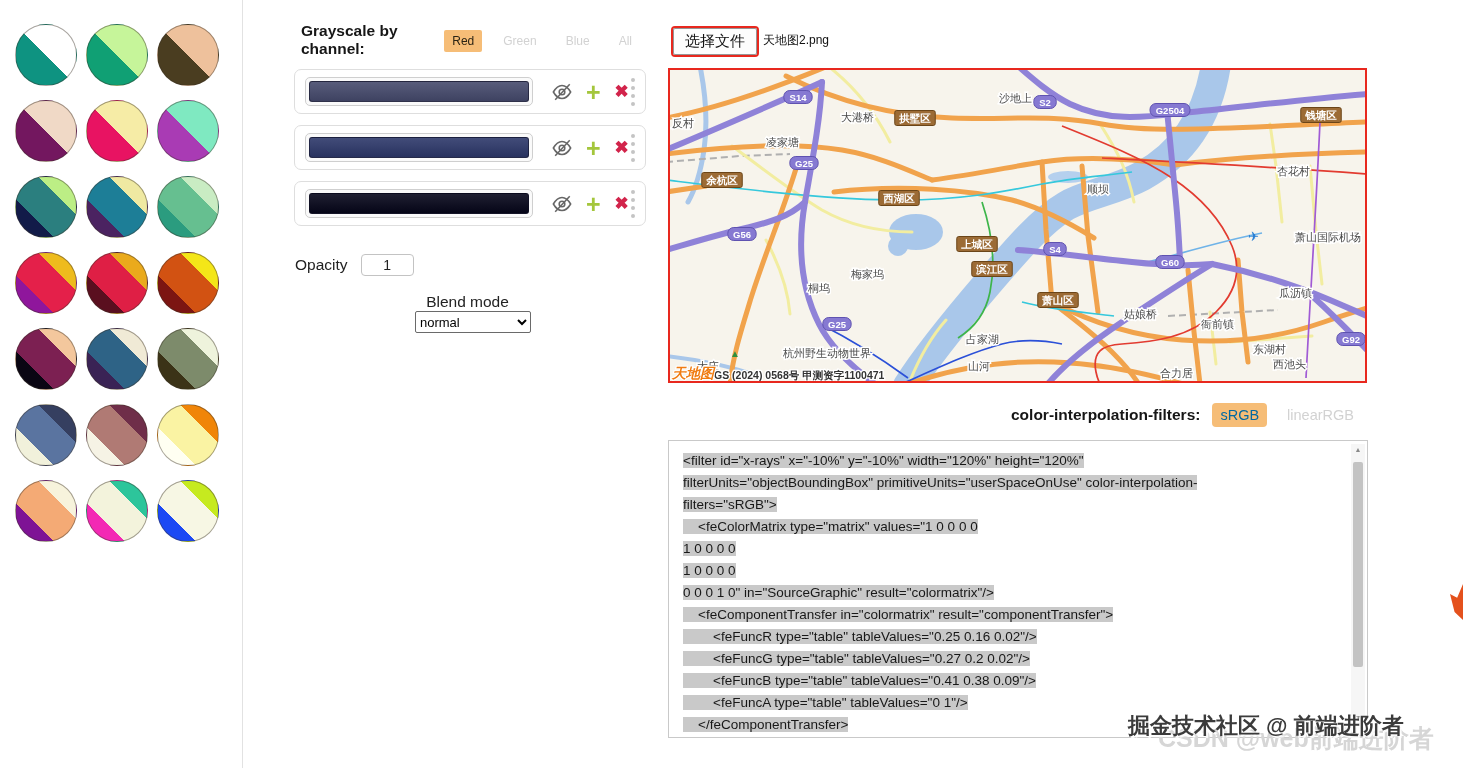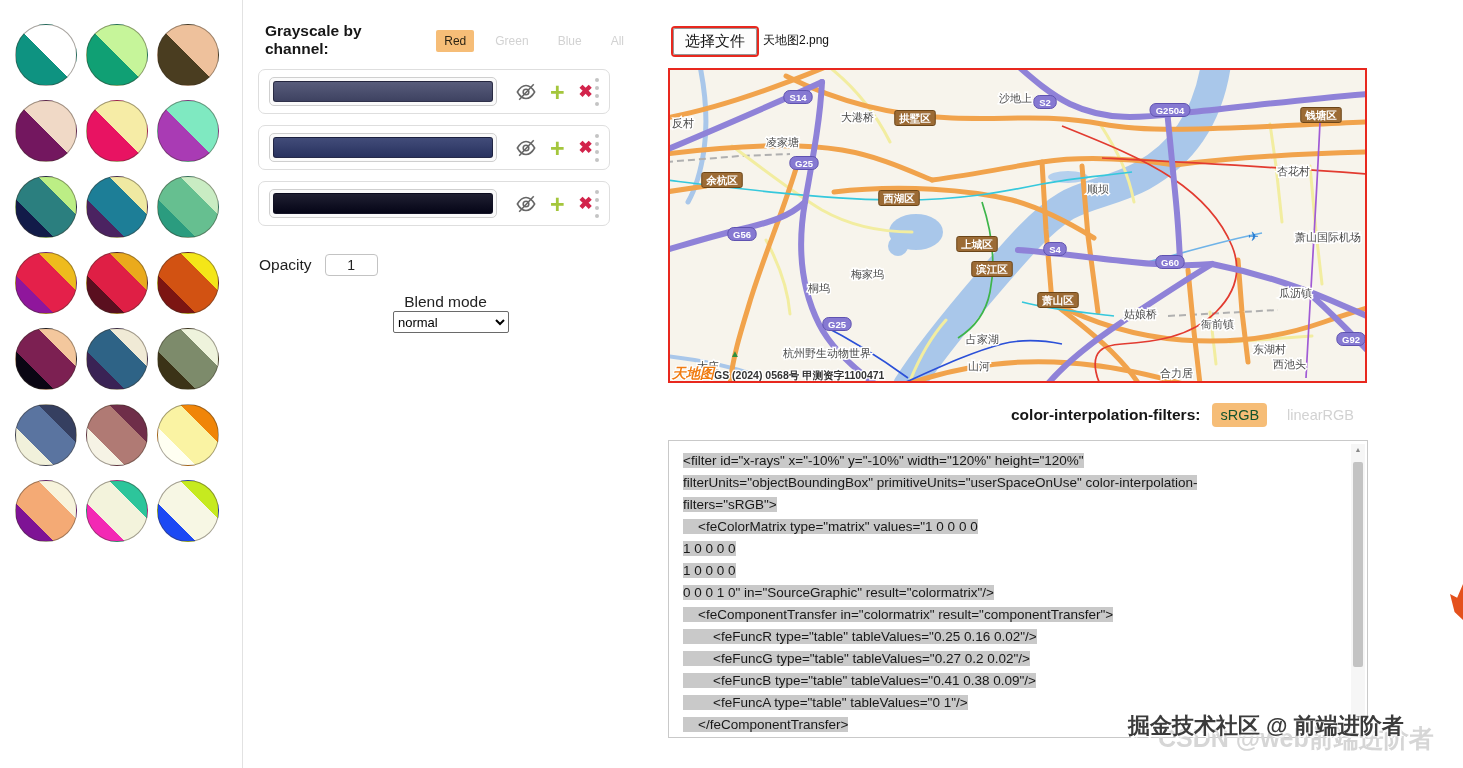--- a/index.html
+++ b/index.html
@@ -8,21 +8,21 @@
   #app { position:relative; width:1463px; height:768px; }
 
   
   .sidebar { position:absolute; left:0; top:0; width:243px; height:768px;
              border-right:1px solid #e2e2e2; padding:24px 0 0 15px; }
   .palette-grid { display:grid; grid-template-columns:repeat(3,62px); gap:14px 9px; }
   .swatch { width:62px; height:62px; border-radius:50%;
             border:1px solid rgba(60,50,40,.45); }
 
   
-  .controls { position:absolute; left:236px; top:0; width:396px; }
+  .controls { position:absolute; left:244px; top:0; width:396px;padding-left:28px; }
   .ctl-header { margin:22px 0 0 29px; display:flex; align-items:center; }
   .ctl-title { font-weight:bold; font-size:15.5px; color:#161616; }
   .chan-btn { font-size:12px; color:#d2d2d2; margin-left:13px; padding:4px 8px;
               border-radius:2px; cursor:pointer; }
   .chan-btn.active { background:#f6bd77; color:#2c2414; }
   .stop-card { margin:11px 0 0 22px; width:352px; height:45px;
                border:1px solid #dedede; border-radius:7px;
                display:flex; align-items:center; padding:0 10px; background:#fff; }
   .stop-bar-wrap { width:228px; height:29px; border:1px solid #cfcfcf; border-radius:5px;
                    padding:3px; background:#fafafa; }
@@ -56,21 +56,21 @@
              padding:6px 12px; cursor:pointer; }
 
   .map-frame { position:absolute; left:0; top:68px; width:699px; height:315px;
                border:2px solid #e8281e; background:#f7f4ec; }
 
   .cif-row { position:absolute; left:0; top:406px; width:694px; height:30px;
              display:flex; justify-content:flex-end; align-items:flex-start; }
   .cif-label { font-weight:bold; font-size:15.5px; color:#161616; }
   .cif-btn { font-size:14.5px; color:#d2d2d2; margin-left:12px; padding:4px 8px;
              border-radius:4px; cursor:pointer; }
-  .cif-btn.active { background:#f6bd77; color:#14532d; }
+  .cif-btn.active { background:#f6bd77; color:#0369a1; }
 
   .code-block { position:absolute; left:0; top:440px; width:700px; height:298px;
                 border:1px solid #c9c9c9; background:#fff; overflow:hidden;
                 padding:9px 30px 6px 14px; }
   .code-line { font-size:13.5px; line-height:22px; color:#181818; white-space:pre-wrap; }
   .code-line span { background:#c9c9c9; box-decoration-break:clone; }
   .scrollbar { position:absolute; right:2px; top:3px; width:14px; height:280px;
                background:#f6f6f6; display:flex; flex-direction:column; align-items:center; }
   .sb-arrow { font-size:7px; color:#8a8a8a; line-height:12px; height:12px; cursor:pointer; }
   .sb-track { flex:1; width:10px; position:relative; }

